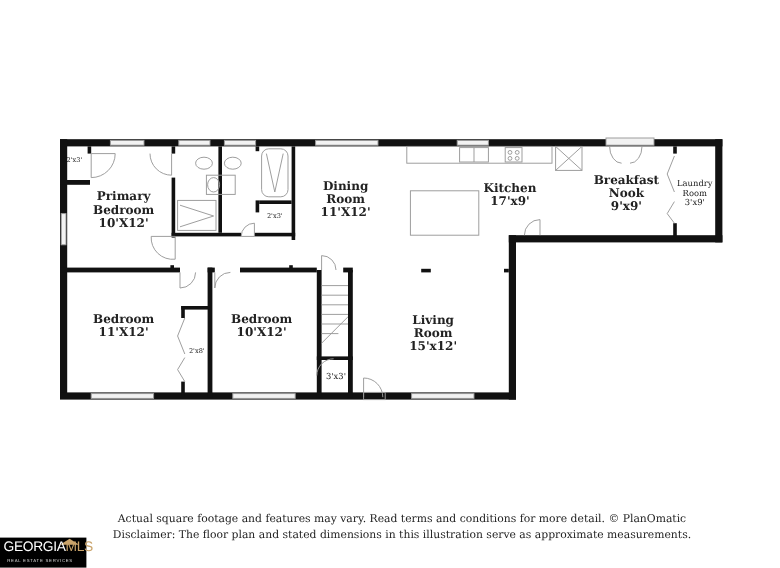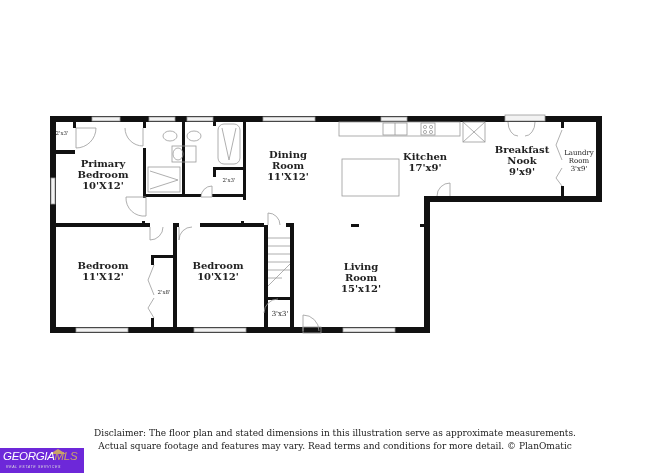--- a/index.html
+++ b/index.html
@@ -7,21 +7,21 @@
   #plan { position: absolute; left: 0; top: 0; width: 650px; height: 473px; }
   .wall { fill: #111111; }
   .win { fill: #f2f2f2; stroke: #9a9a9a; stroke-width: 0.8; }
   .fix { fill: none; stroke: #9a9a9a; stroke-width: 0.8; }
   .door { fill: none; stroke: #9a9a9a; stroke-width: 0.8; }
   .lbl { font-family: "DejaVu Serif", serif; font-weight: bold; fill: #222; text-anchor: middle; }
   .lbl-md { font-size: 10px; }
   .lbl-sm { font-size: 7px; font-weight: normal; }
   .lbl-xs { font-size: 5.5px; font-weight: normal; }
   .disclaimer { position: absolute; left: 60px; width: 550px; top: 427px; text-align: center; font-family: "DejaVu Serif", serif; font-size: 9px; line-height: 13px; color: #222; }
-  .logo { position: absolute; left: 0; top: 448px; width: 84px; height: 25px; background: #6d28d9; color: #fff; box-sizing: border-box; font-style: italic; }
+  .logo { position: absolute; left: 0; top: 448px; width: 72px; height: 25px; background: #000000; color: #fff; box-sizing: border-box; }
   .logo-main { position: absolute; left: 3px; top: 2px; font-family: "Liberation Sans", sans-serif; font-size: 11.5px; letter-spacing: -0.3px; white-space: nowrap; }
   .logo-main .mls { color: #c9a36a; }
   .logo-sub { position: absolute; left: 6px; top: 17px; font-family: "Liberation Sans", sans-serif; font-size: 3.6px; letter-spacing: 0.6px; color: #ddd; white-space: nowrap; }
   .logo-roof { position: absolute; left: 50px; top: 1px; width: 0; height: 0; border-left: 8px solid transparent; border-right: 8px solid transparent; border-bottom: 5px solid #c9a36a; }
 </style>
 </head>
 <body>
 
 <svg id="plan" viewBox="0 0 650 473">
 
@@ -187,21 +187,21 @@
 
     <text class="lbl lbl-sm" x="280" y="316">3'x3'</text>
 
     <text class="lbl lbl-md" x="361" y="270">Living</text>
     <text class="lbl lbl-md" x="361" y="281">Room</text>
     <text class="lbl lbl-md" x="361" y="292">15'x12'</text>
   </g>
 </svg>
 
 <div class="disclaimer">
+  <div>Actual square footage and features may vary. Read terms and conditions for more detail. © PlanOmatic</div>
   <div>Disclaimer: The floor plan and stated dimensions in this illustration serve as approximate measurements.</div>
-  <div>Actual square footage and features may vary. Read terms and conditions for more detail. © PlanOmatic</div>
 </div>
 
 <div class="logo">
   <div class="logo-roof"></div>
   <div class="logo-main"><span>GEORGIA</span><span class="mls">MLS</span></div>
   <div class="logo-sub">REAL ESTATE SERVICES</div>
 </div>
 
 </body></html>

